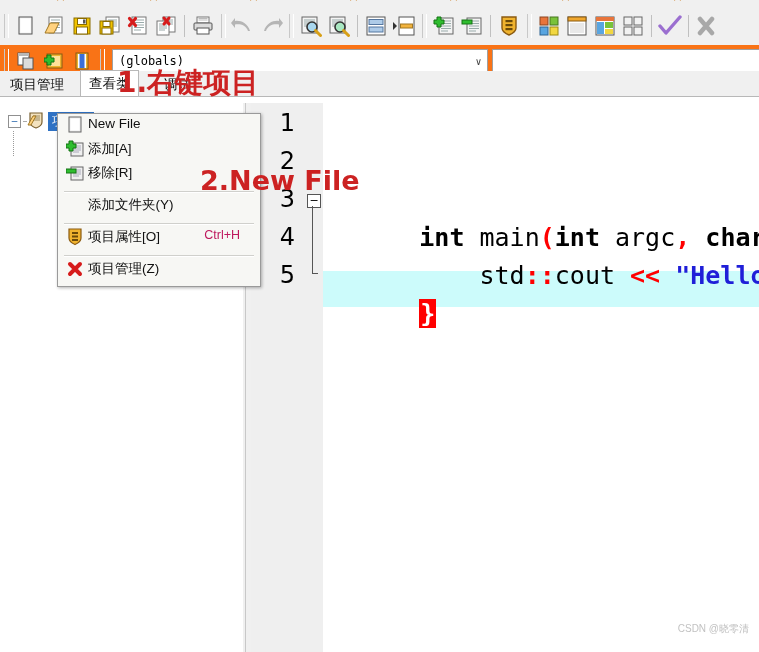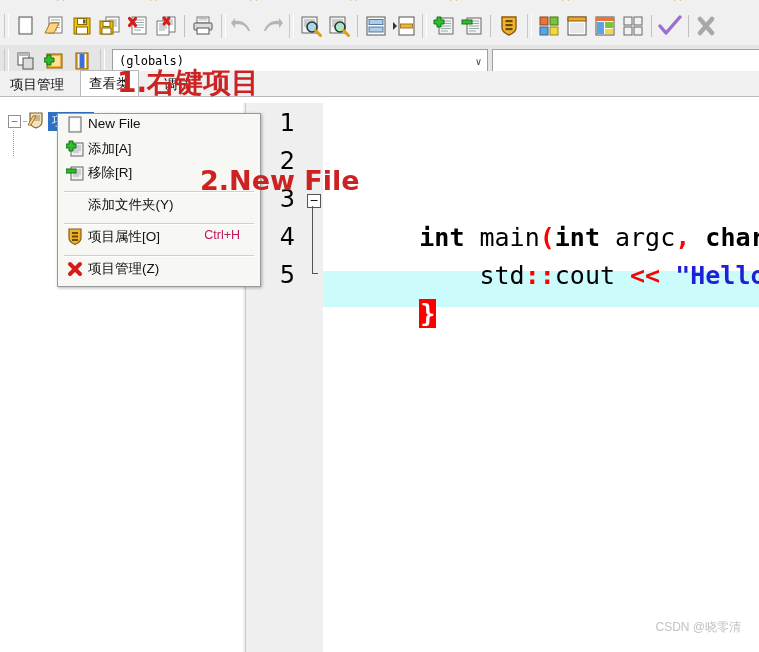--- a/index.html
+++ b/index.html
@@ -31,21 +31,21 @@
   .grip{width:3px;height:24px;border-left:1px solid #c8c8c8;border-right:1px solid #ffffff;margin:0 3px 0 4px;flex:none;}
   .tbtn{
     width:28px;height:28px;flex:none;display:flex;align-items:center;justify-content:center;
     position:relative;
   }
   .sep{width:1px;height:22px;background:#c0c0c0;margin:0 4px;flex:none;}
 
   
   .tb2{
     position:absolute;left:0;top:45px;width:759px;height:32px;
-    background:#e5e5e5;border-bottom:1px solid #c4c4c4;
+    background:#f97316;border-bottom:1px solid #c4c4c4;
     display:flex;align-items:center;
   }
   .combo{
     height:22px;background:#fff;border:1px solid #a0a0a0;
     display:flex;align-items:center;margin-left:4px;
     font-family:"DejaVu Sans Mono","Liberation Mono",monospace;font-size:12px;
   }
   .combo .ctext{padding:0 6px;flex:1;color:#000;}
   .combo .carrow{width:18px;text-align:center;color:#444;font-size:10px;}
 
@@ -145,21 +145,21 @@
   .anno{
     position:absolute;color:#cc2222;font-weight:bold;z-index:60;
     font-family:"DejaVu Sans","Liberation Sans",sans-serif;
     white-space:nowrap;
   }
   #anno1{left:117px;top:64px;font-size:28px;}
   #anno2{left:200px;top:165px;font-size:27px;}
 
   
   .watermark{
-    position:absolute;right:18px;bottom:16px;color:#c2c2c2;font-size:12px;
+    position:absolute;right:10px;bottom:16px;color:#c2c2c2;font-size:10px;
     font-family:"Liberation Sans","DejaVu Sans",sans-serif;z-index:70;
   }
 </style>
 </head>
 <body>
 
 <div class="menu-strip">
   <span class="mglyph" style="left:55px">▾▾</span>
   <span class="mglyph" style="left:148px">▾▾</span>
   <span class="mglyph" style="left:248px">▾▾</span>

